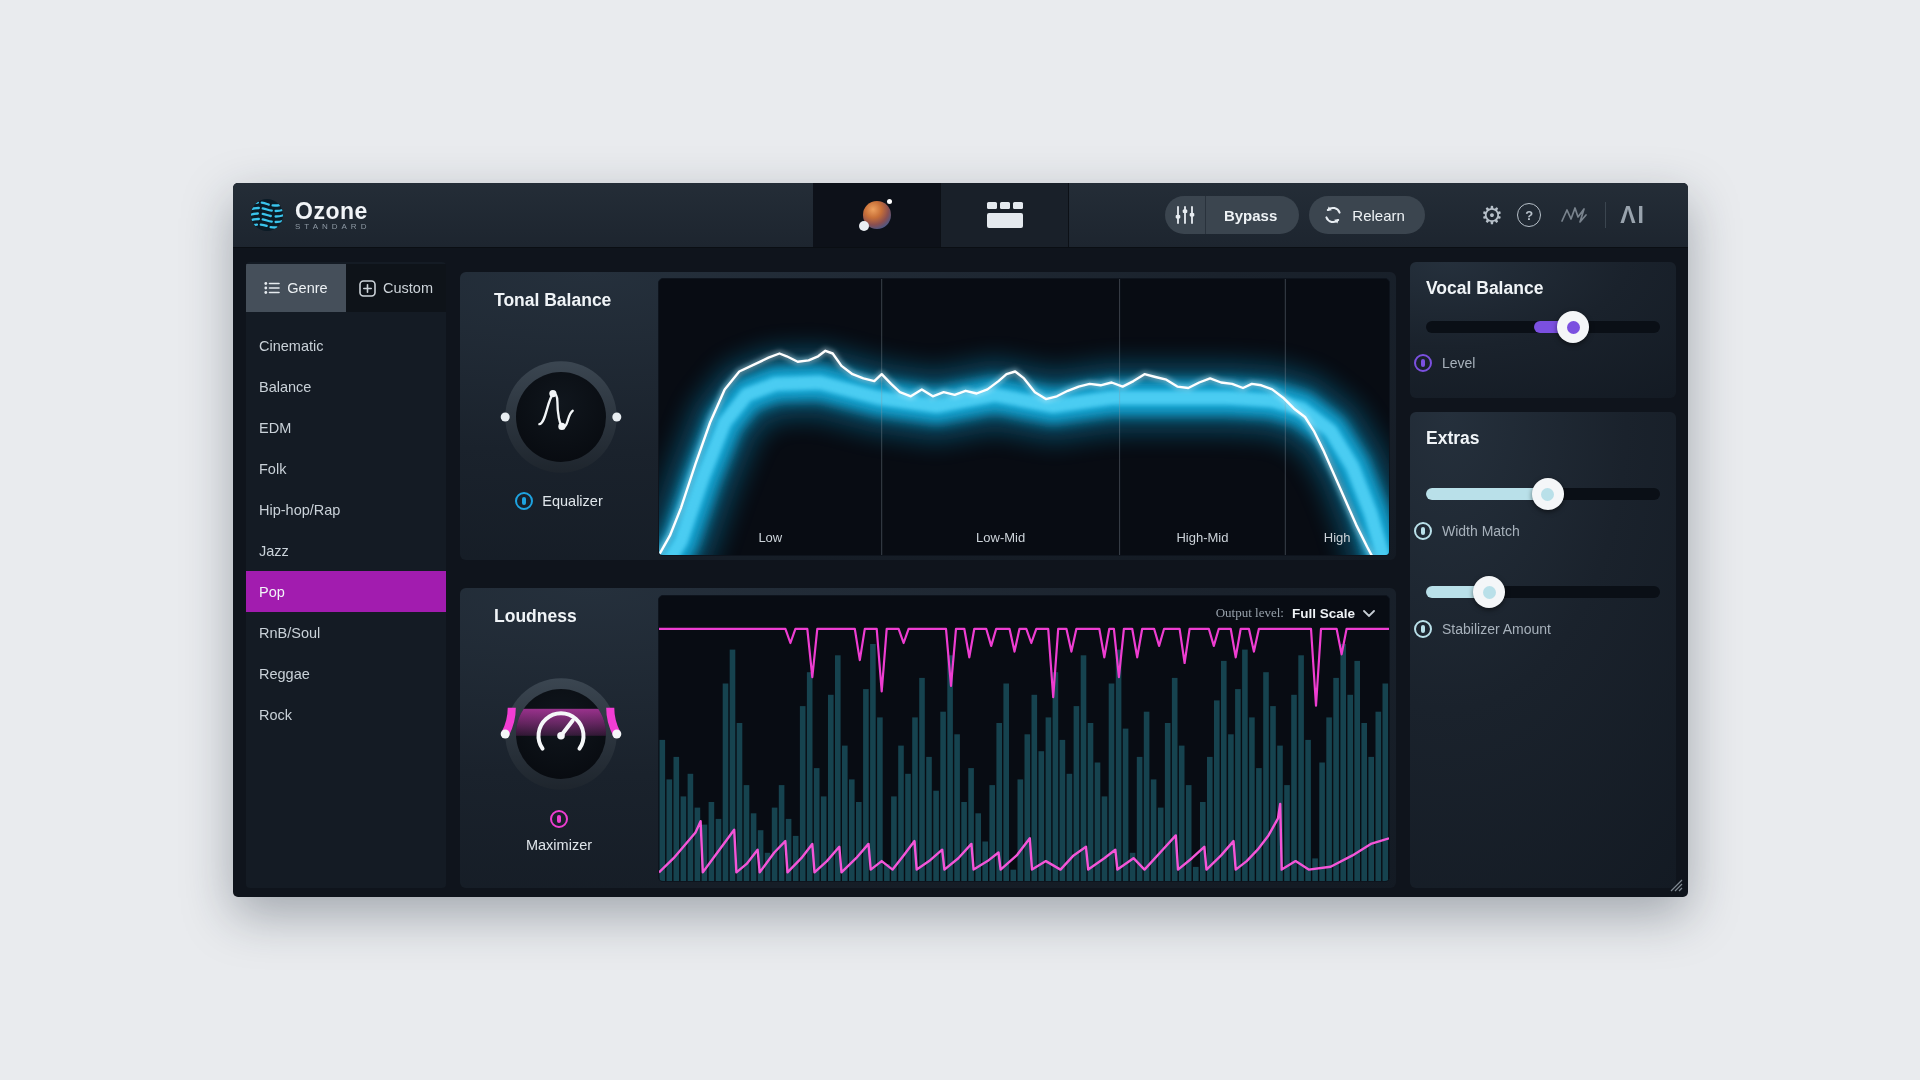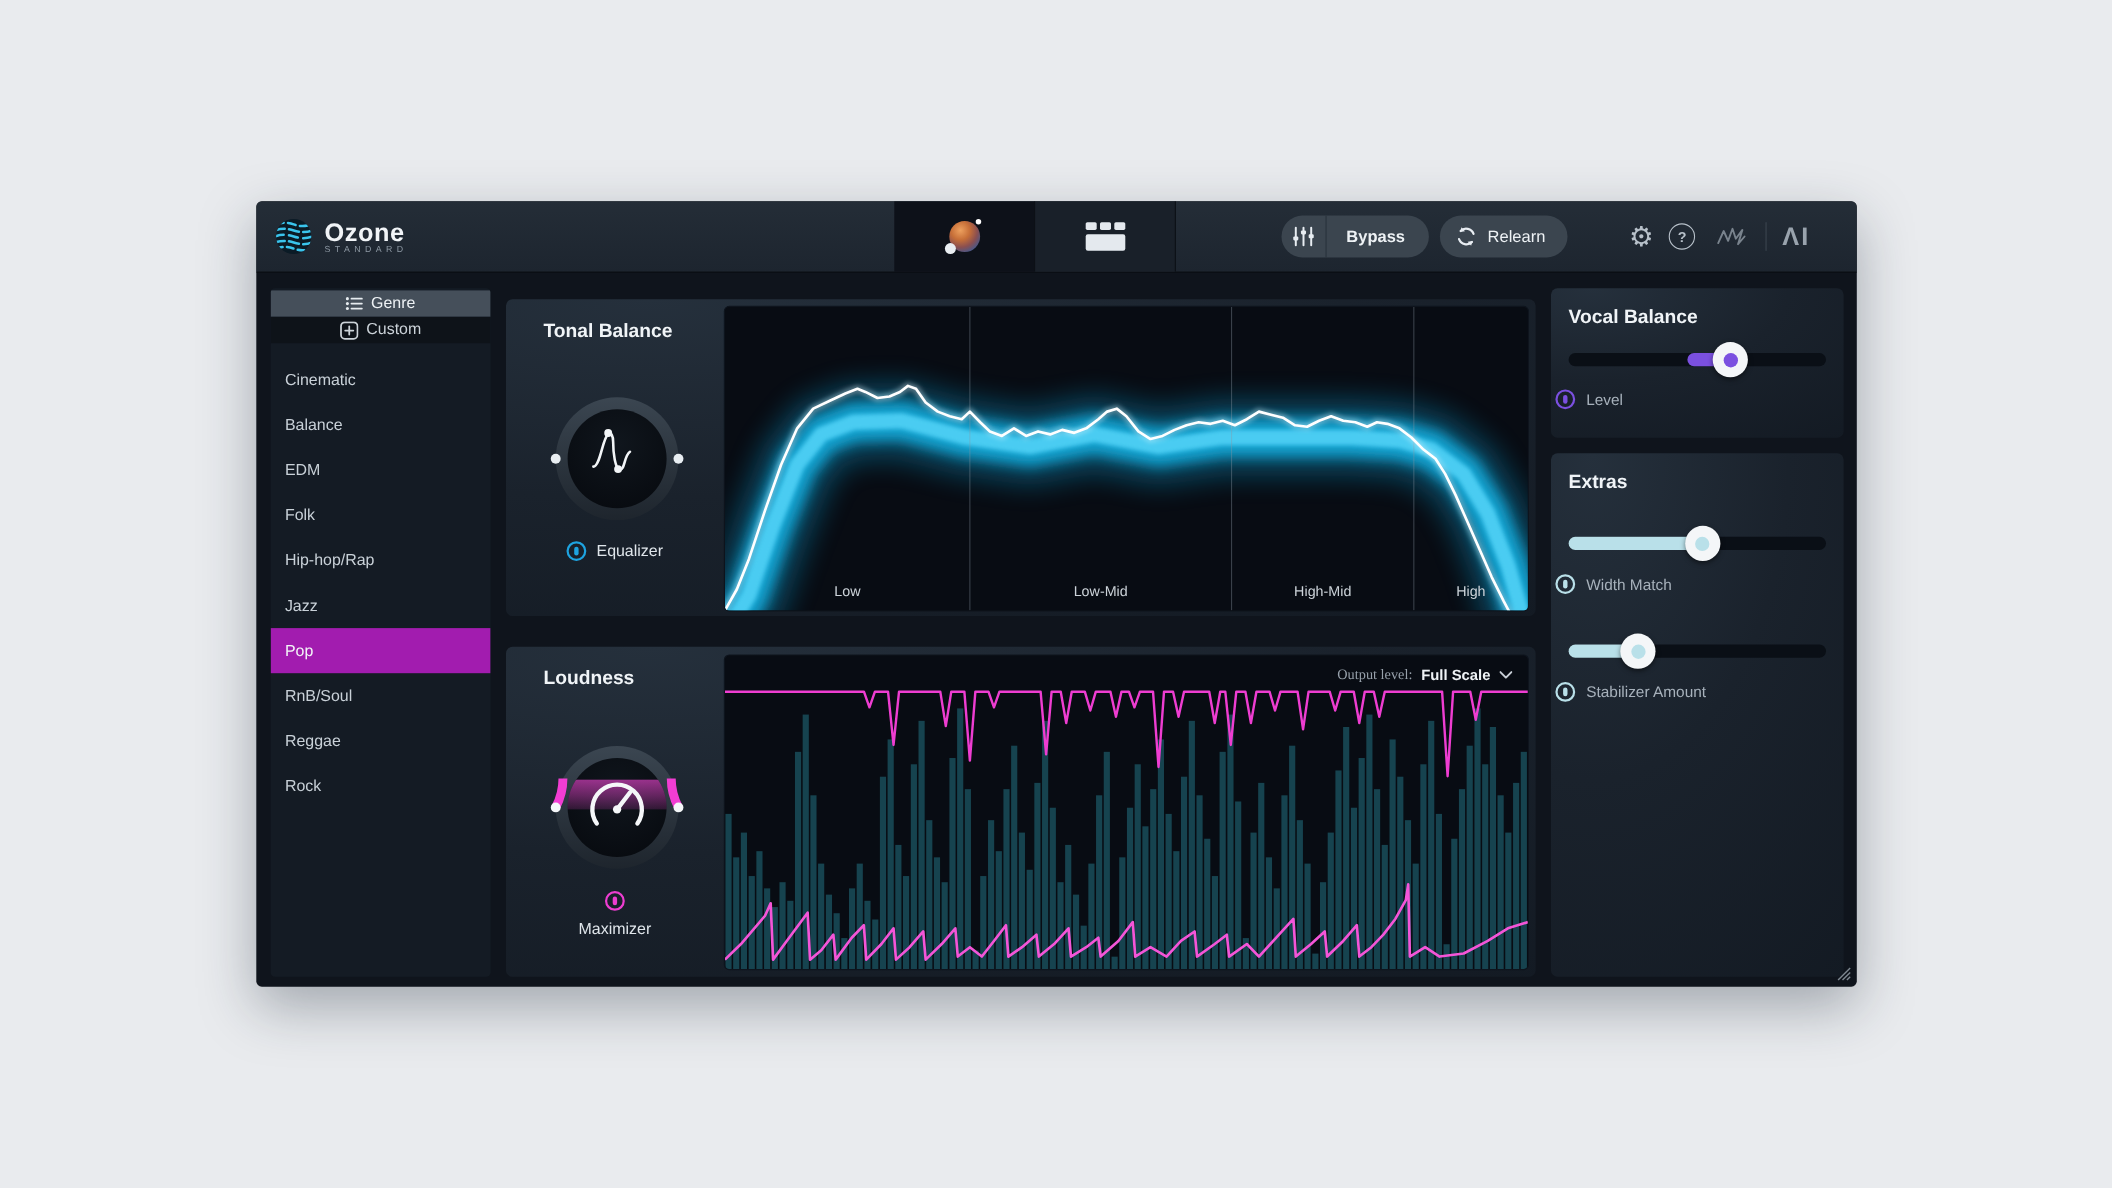--- a/index.html
+++ b/index.html
@@ -38,21 +38,21 @@
 
   
   .main{position:absolute;left:0;top:64px;width:1455px;height:650px;}
 
   
   .sidebar{position:absolute;left:13px;top:15px;width:200px;height:626px;background:#141b24;border-radius:4px;overflow:hidden;}
   .sb-header{height:46px;display:flex;align-items:center;justify-content:space-between;padding:4px 10px 0 13px;}
   .sb-title{color:#eef2f6;font-size:16.5px;font-weight:bold;}
   .plus-btn{width:30px;height:30px;border-radius:50%;background:#4a545f;color:#e9edf1;font-size:21px;
             font-weight:300;display:flex;align-items:center;justify-content:center;line-height:1;cursor:pointer;}
-  .sb-tabs{display:flex;height:48px;margin-top:2px;flex-direction:column;}
+  .sb-tabs{display:flex;height:48px;margin-top:2px;}
   .sb-tab{flex:1;display:flex;align-items:center;justify-content:center;gap:7px;font-size:14.5px;cursor:pointer;}
   .sb-tab.genre{background:#454f5a;color:#edf1f4;}
   .sb-tab.custom{background:#0e1319;color:#ccd3d9;}
   .genre-list{padding-top:13px;}
   .genre-item{height:41px;display:flex;align-items:center;padding-left:13px;color:#c9d1d8;font-size:14.5px;cursor:pointer;}
   .genre-item.selected{background:#a21caf;color:#f2f5f7;}
 
   
   .card{position:absolute;background:radial-gradient(140% 130% at 14% 0%, #25303c 0%, #1a222c 48%, #131a23 100%);
         border-radius:6px;}

